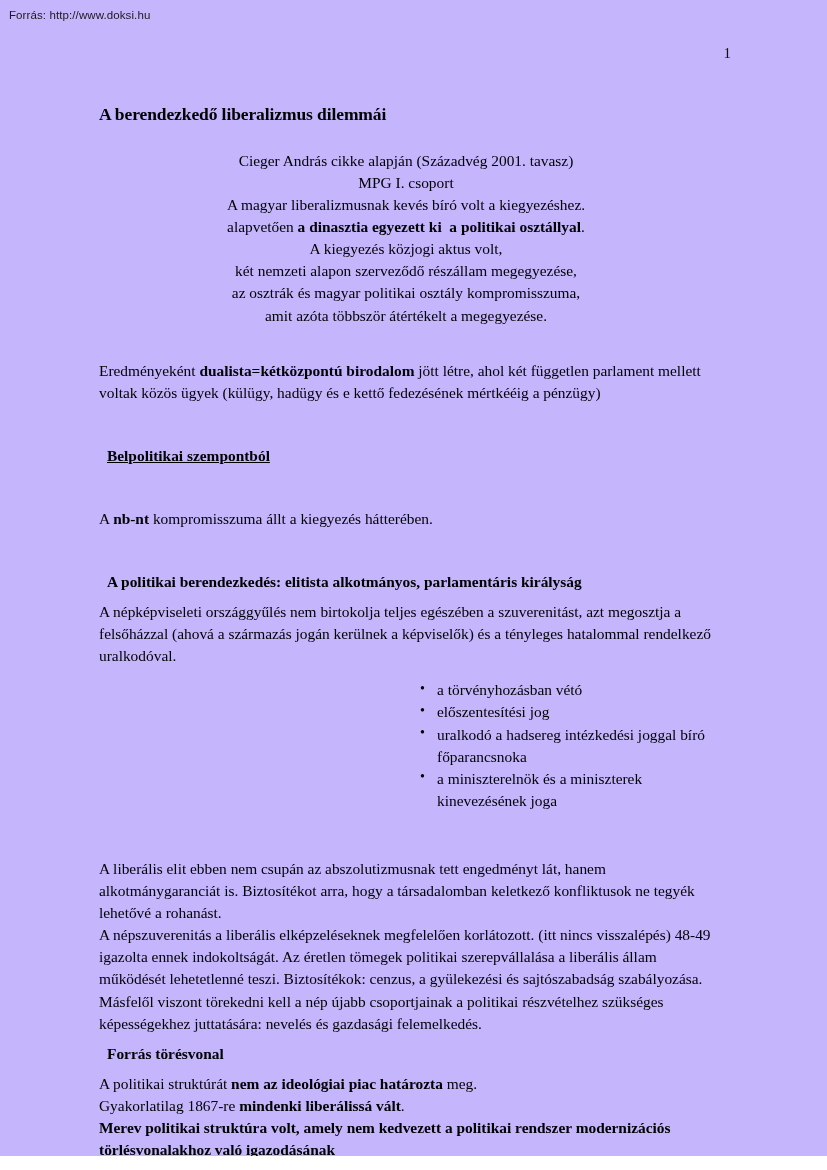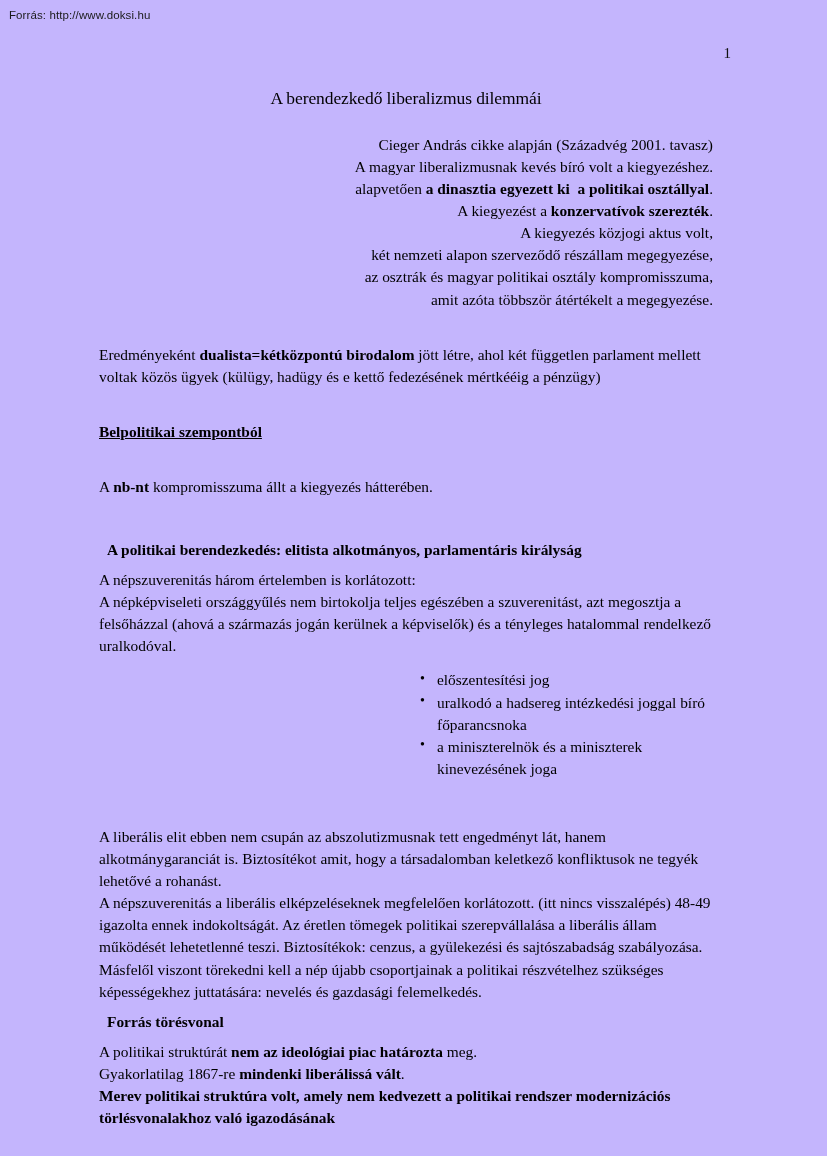--- a/index.html
+++ b/index.html
@@ -38,51 +38,50 @@
     color: #111111;
   }
   .content {
     position: absolute;
     top: 88px;
     left: 99px;
     width: 614px;
   }
   .doc-title {
     font-size: 17.5px;
-    font-weight: normal;
-    margin: 0 0 24px 0;
+    font-weight: bold;
+    margin: 16px 0 24px 0;
     line-height: 1.25;
     letter-spacing: -0.1px;
-    text-align: center;
   }
   .block {
     font-size: 15.4px;
     line-height: 1.435;
     margin: 0;
-    text-align: right;
+    text-align: center;
   }
   .line {
     display: block;
     white-space: pre-wrap;
   }
   .para {
     font-size: 15.4px;
     line-height: 1.435;
     margin: 0;
   }
   .gap-sm { height: 12px; }
   .gap-lg { height: 33px; }
   .gap-xl { height: 46px; }
   b, .b { font-weight: bold; }
   .u-head {
     font-size: 15.4px;
     font-weight: bold;
     text-decoration: underline;
     line-height: 1.435;
-    margin: 0;
+    margin: 8px;
     display: inline-block;
   }
   .sec-head {
     font-size: 15.4px;
     font-weight: bold;
     line-height: 1.435;
     margin: 8px;
   }
   .bullets {
     list-style: none;
@@ -114,23 +113,23 @@
   <div class="source-header">Forrás: http://www.doksi.hu</div>
 
   <div class="page-number">1</div>
 
   <div class="content">
 
     <h1 class="doc-title">A berendezkedő liberalizmus dilemmái</h1>
 
     <div class="block">
       <span class="line">Cieger András cikke alapján (Századvég 2001. tavasz)</span>
+      <span class="line">MPG I. csoport</span>
       <span class="line">A magyar liberalizmusnak kevés bíró volt a kiegyezéshez.</span>
       <span class="line"><span>alapvetően </span><b>a dinasztia egyezett ki  a politikai osztállyal</b><span>.</span></span>
-      <span class="line"><span>A kiegyezést a </span><b>konzervatívok szerezték</b><span>.</span></span>
       <span class="line">A kiegyezés közjogi aktus volt,</span>
       <span class="line">két nemzeti alapon szerveződő részállam megegyezése,</span>
       <span class="line">az osztrák és magyar politikai osztály kompromisszuma,</span>
       <span class="line">amit azóta többször átértékelt a megegyezése.</span>
     </div>
 
     <div class="gap-lg"></div>
 
     <p class="para"><span>Eredményeként </span><b>dualista=kétközpontú birodalom</b><span> jött létre, ahol két független parlament mellett voltak közös ügyek (külügy, hadügy és e kettő fedezésének mértkééig a pénzügy)</span></p>
 
@@ -139,35 +138,35 @@
     <div><span class="u-head">Belpolitikai szempontból</span></div>
 
     <div class="gap-lg"></div>
 
     <p class="para"><span>A </span><b>nb-nt</b><span> kompromisszuma állt a kiegyezés hátterében.</span></p>
 
     <div class="gap-lg"></div>
 
     <p class="sec-head">A politikai berendezkedés: elitista alkotmányos, parlamentáris királyság</p>
 
-    <p class="para">A népszuverenitás három értelemben is korlátozott:</p>
 
     <p class="para">A népképviseleti országgyűlés nem birtokolja teljes egészében a szuverenitást, azt megosztja a felsőházzal (ahová a származás jogán kerülnek a képviselők) és a tényleges hatalommal rendelkező uralkodóval.</p>
 
     <div class="gap-sm"></div>
 
     <ul class="bullets">
+      <li>a törvényhozásban vétó</li>
       <li>előszentesítési jog</li>
       <li>uralkodó a hadsereg intézkedési joggal bíró főparancsnoka</li>
       <li>a miniszterelnök és a miniszterek kinevezésének joga</li>
     </ul>
 
     <div class="gap-xl"></div>
 
-    <p class="para">A liberális elit ebben nem csupán az abszolutizmusnak tett engedményt lát, hanem alkotmánygaranciát is. Biztosítékot amit, hogy a társadalomban keletkező konfliktusok ne tegyék lehetővé a rohanást.</p>
+    <p class="para">A liberális elit ebben nem csupán az abszolutizmusnak tett engedményt lát, hanem alkotmánygaranciát is. Biztosítékot arra, hogy a társadalomban keletkező konfliktusok ne tegyék lehetővé a rohanást.</p>
 
     <p class="para">A népszuverenitás a liberális elképzeléseknek megfelelően korlátozott. (itt nincs visszalépés) 48-49 igazolta ennek indokoltságát. Az éretlen tömegek politikai szerepvállalása a liberális állam működését lehetetlenné teszi. Biztosítékok: cenzus, a gyülekezési és sajtószabadság szabályozása. Másfelől viszont törekedni kell a nép újabb csoportjainak a politikai részvételhez szükséges képességekhez juttatására: nevelés és gazdasági felemelkedés.</p>
 
     <p class="sec-head">Forrás törésvonal</p>
 
     <p class="para"><span>A politikai struktúrát </span><b>nem az ideológiai piac határozta</b><span> meg.</span></p>
 
     <p class="para"><span>Gyakorlatilag 1867-re </span><b>mindenki liberálissá vált</b><span>.</span></p>
 
 

